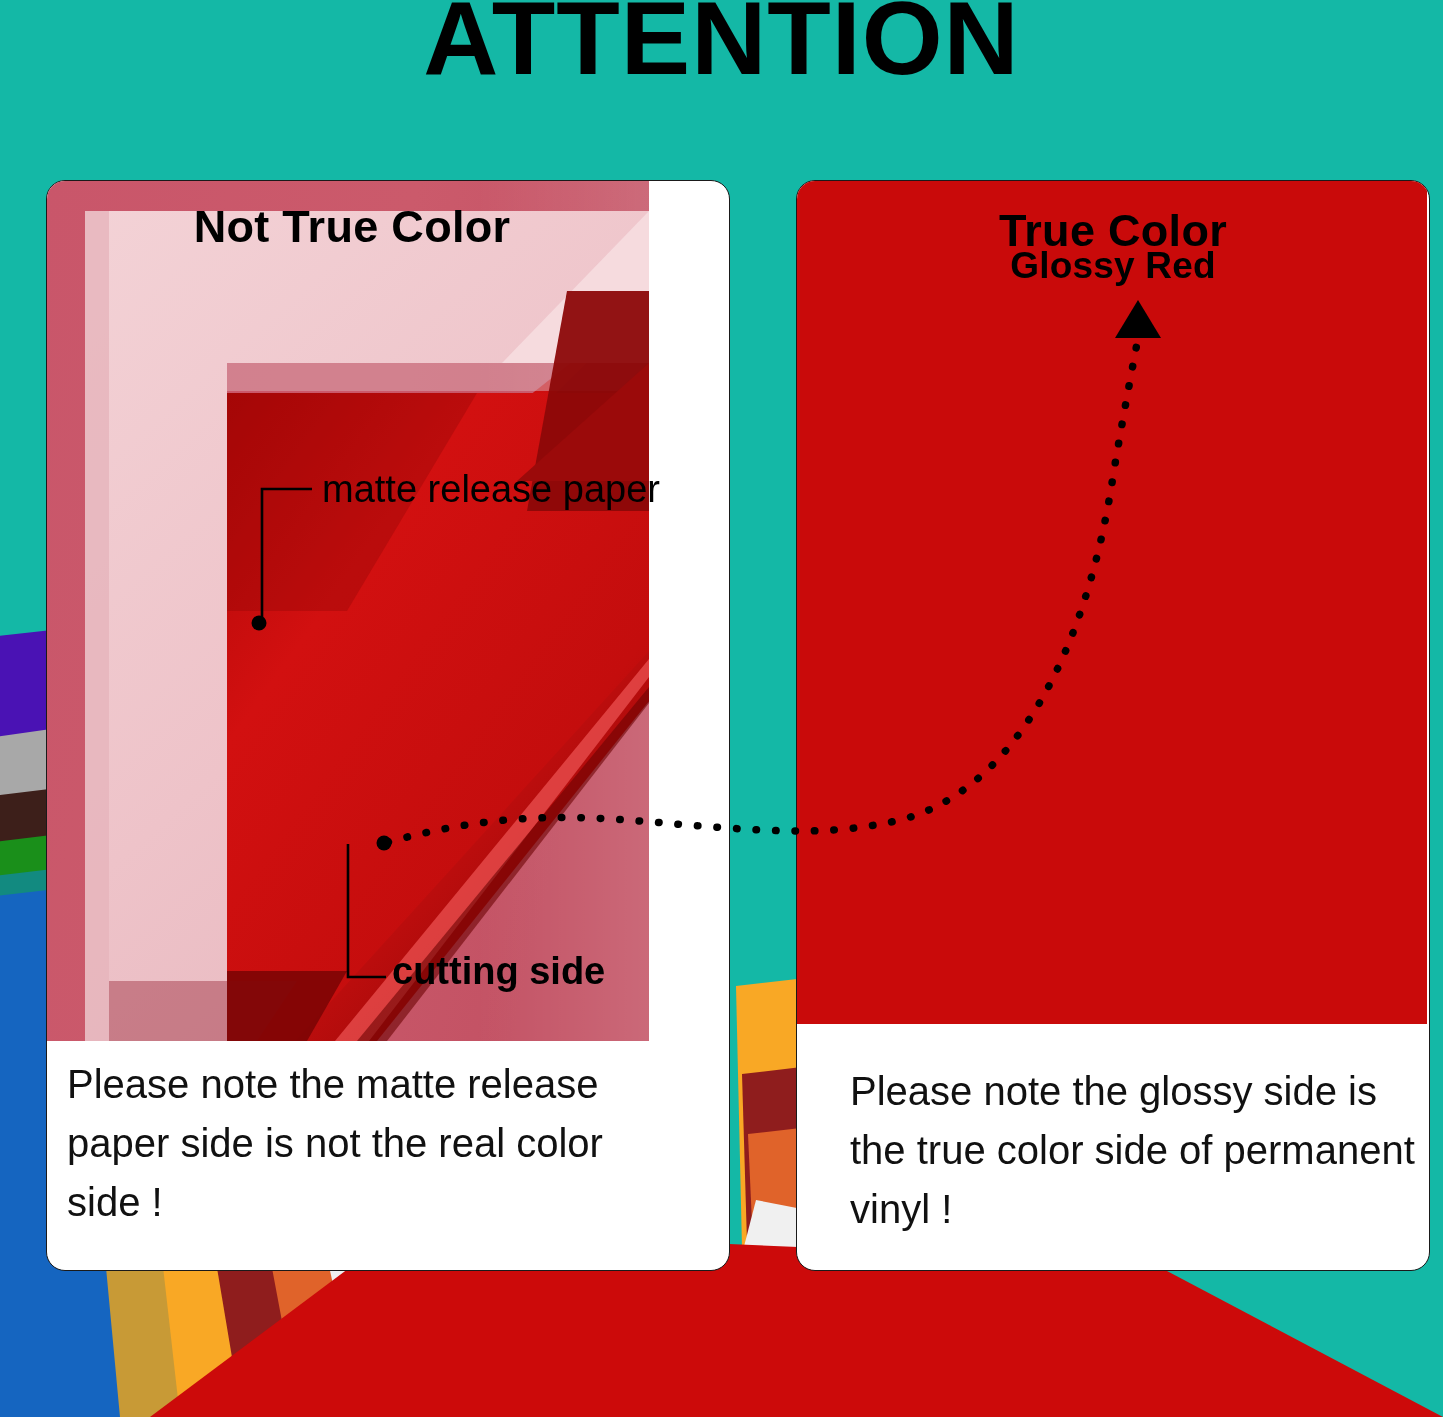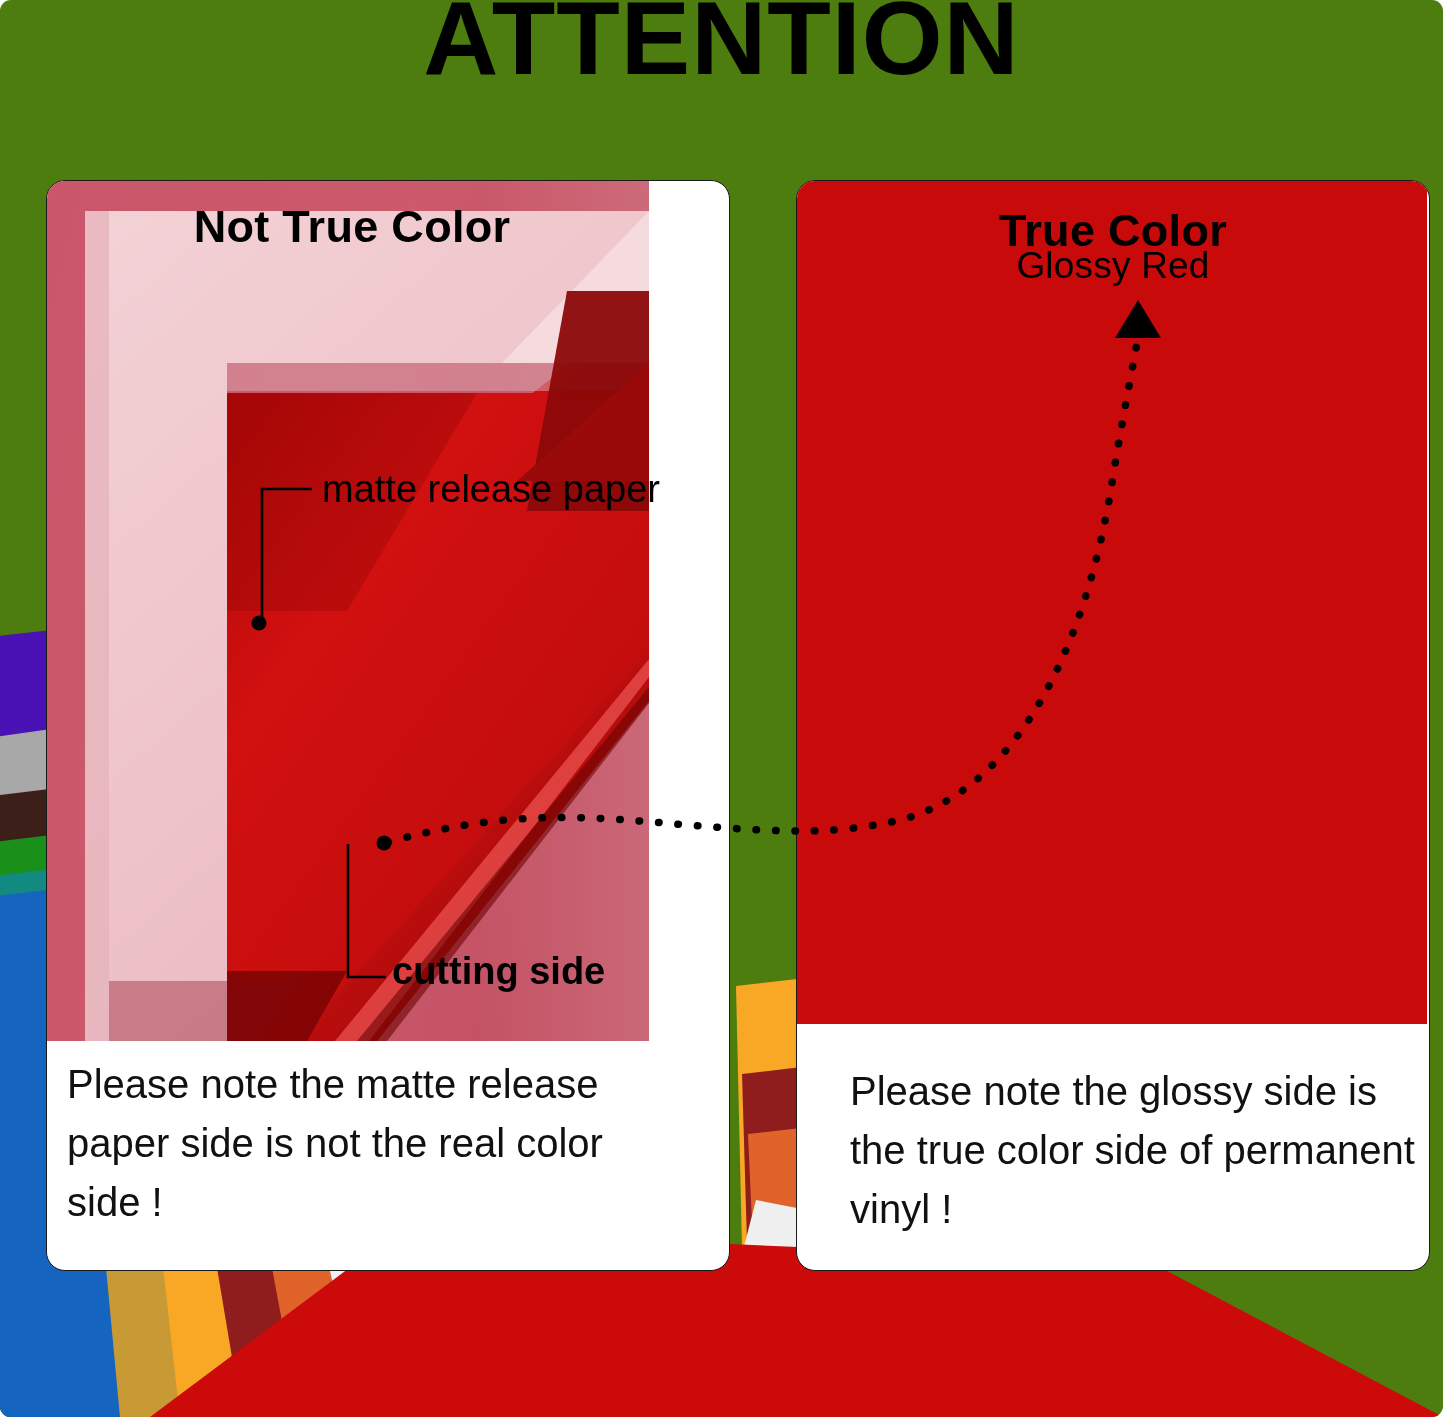--- a/index.html
+++ b/index.html
@@ -3,21 +3,21 @@
 <meta charset="utf-8">
 <style>
   html,body{margin:0;padding:0;}
   body{
     width:1443px;height:1417px;
     background:#ffffff;
     font-family:"Liberation Sans", sans-serif;
     overflow:hidden;
     position:relative;
   }
-  #stage{position:absolute;left:0;top:0;width:1443px;height:1417px;overflow:hidden;background:#4d7c0f;border-radius:11px;}
+  #stage{position:absolute;left:0;top:0;width:1443px;height:1417px;overflow:hidden;background:#14b8a6;}
 
   
   #fan{position:absolute;left:0;top:0;width:1443px;height:1417px;z-index:1;}
 
   
   #title{
     position:absolute;left:0;top:-14px;width:1443px;
     text-align:center;
     font-size:104px;
     font-weight:bold;
@@ -46,21 +46,21 @@
   #photo-left{left:0;top:0;width:602px;height:860px;}
   #photo-right{left:0;top:0;width:630px;height:843px;background:#c90a0a;}
 
   
   .panel-head{
     position:absolute;z-index:20;width:100%;text-align:center;
     color:#000;pointer-events:none;
   }
   #head-left{top:20px;left:-36px;font-size:45px;font-weight:bold;letter-spacing:.3px;}
   #head-right-main{top:24px;left:0;font-size:45px;font-weight:bold;letter-spacing:.3px;}
-  #head-right-sub{top:64px;left:0;font-size:37px;font-weight:normal;letter-spacing:.2px;}
+  #head-right-sub{top:64px;left:0;font-size:37px;font-weight:bold;letter-spacing:.2px;}
 
   
   .caption{
     position:absolute;
     color:#111;
     font-size:40px;
     line-height:1.48;
     font-family:"Liberation Sans Narrow","Liberation Sans",sans-serif;
     font-stretch:condensed;
     z-index:22;

